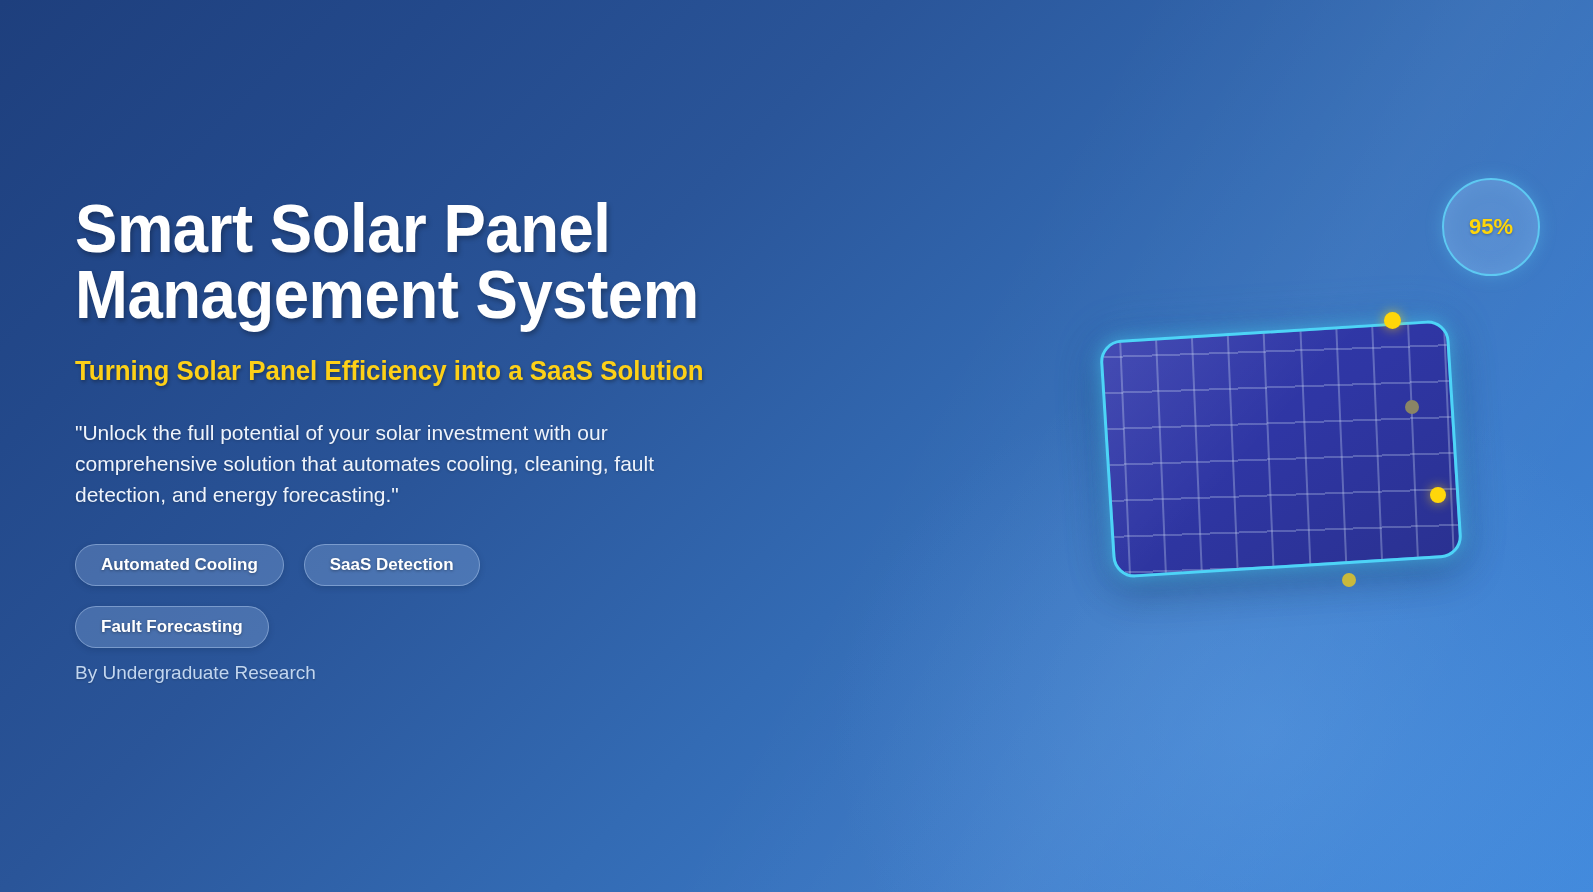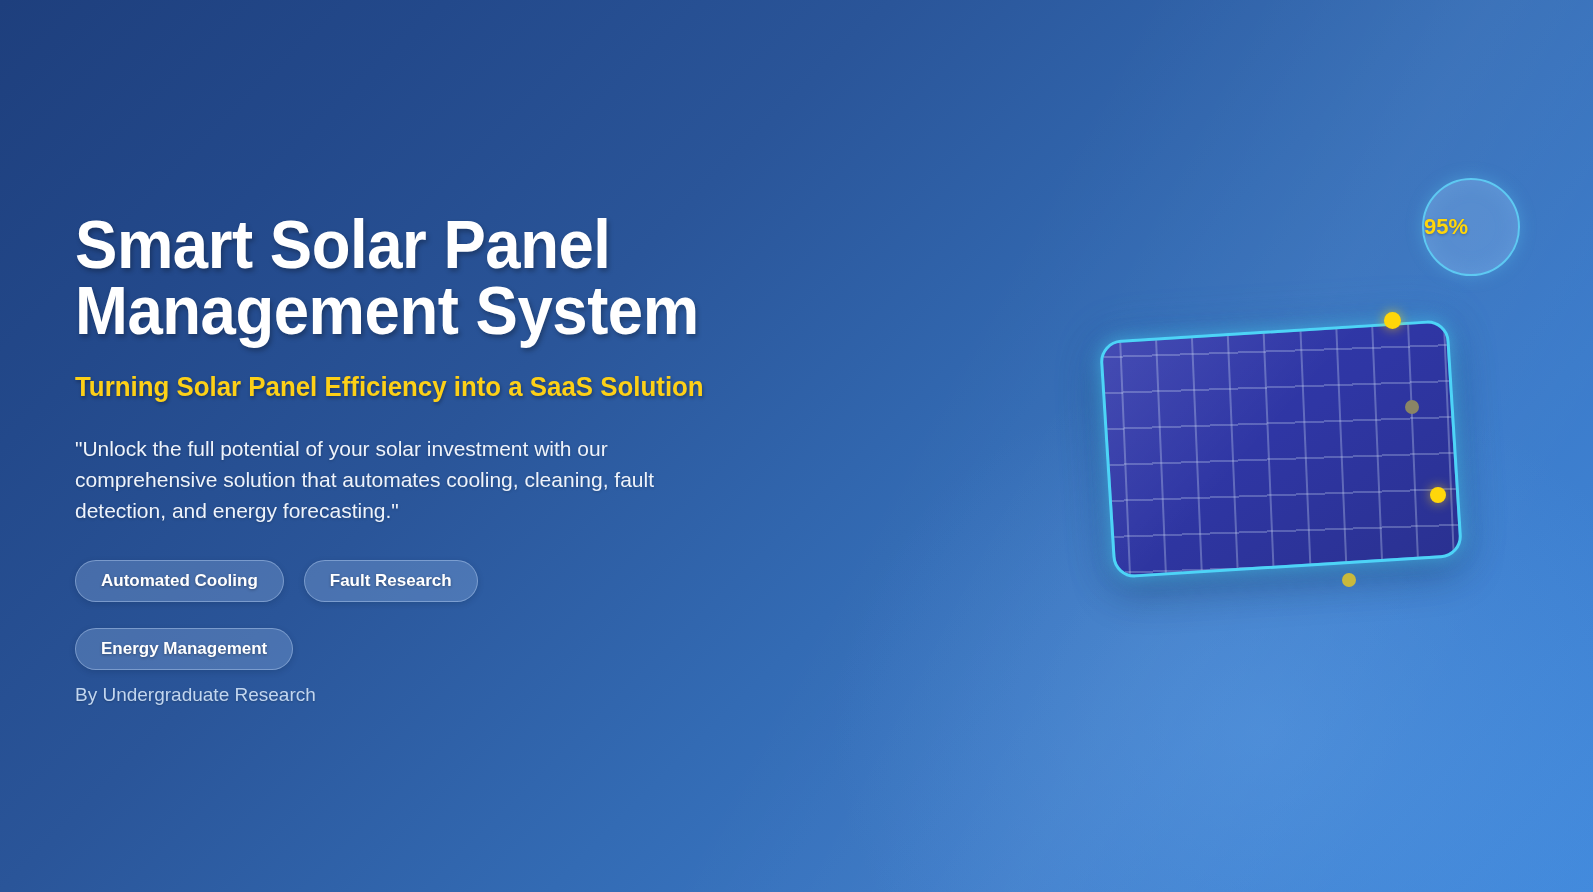--- a/index.html
+++ b/index.html
@@ -33,21 +33,21 @@
     position:absolute;
     right:-120px; bottom:-220px;
     width:900px; height:760px;
     background:radial-gradient(ellipse at center, rgba(108,173,240,0.30) 0%, rgba(108,173,240,0) 68%);
     pointer-events:none;
   }
 
   
   .hero-text {
     position:absolute;
-    left:75px; top:212px;
+    left:75px; top:196px;
     width:800px;
   }
 
   .headline {
     font-size:69px;
     line-height:0.95;
     font-weight:bold;
     color:#ffffff;
     letter-spacing:-0.5px;
     transform:scaleX(0.92);
@@ -72,21 +72,21 @@
     font-size:21px;
     line-height:1.48;
     color:#eef3fb;
     text-shadow:0 1px 3px rgba(0,0,0,0.22);
   }
 
   .pill-row {
     margin-top:34px;
     display:flex;
     flex-wrap:wrap;
-    gap:26px 20px;
+    gap:20px 20px;
     width:600px;
   }
 
   .pill {
     display:inline-flex;
     align-items:center;
     justify-content:center;
     height:42px;
     padding:0 25px;
     border-radius:999px;
@@ -109,26 +109,26 @@
 
   
   .visual {
     position:absolute;
     left:1040px; top:150px;
     width:520px; height:500px;
   }
 
   .badge {
     position:absolute;
-    left:382px; top:28px;
+    left:402px; top:28px;
     width:98px; height:98px;
     border-radius:50%;
     background:rgba(150,192,242,0.30);
     border:2px solid #5ec9f2;
-    display:flex; align-items:center; 
+    display:flex; align-items:center; justify-content:center;
     box-shadow:0 0 16px rgba(94,201,242,0.35), inset 0 0 22px rgba(140,200,255,0.18);
   }
   .badge-text {
     color:#ffd60a;
     font-size:22px;
     font-weight:bold;
     text-shadow:0 1px 3px rgba(0,0,0,0.3);
   }
 
   .panel-wrap {
@@ -193,22 +193,22 @@
 
   <h1 class="headline">Smart Solar Panel
 Management System</h1>
 
   <h2 class="subtitle">Turning Solar Panel Efficiency into a SaaS Solution</h2>
 
   <p class="lede">"Unlock the full potential of your solar investment with our comprehensive solution that automates cooling, cleaning, fault detection, and energy forecasting."</p>
 
   <div class="pill-row">
     <span class="pill">Automated Cooling</span>
-    <span class="pill">Fault Research</span>
-    <span class="pill">Energy Management</span>
+    <span class="pill">SaaS Detection</span>
+    <span class="pill">Fault Forecasting</span>
   </div>
 
   <div class="byline">By Undergraduate Research</div>
 </div>
 
 <div class="visual">
 
   <div class="badge">
     <span class="badge-text">95%</span>
   </div>

